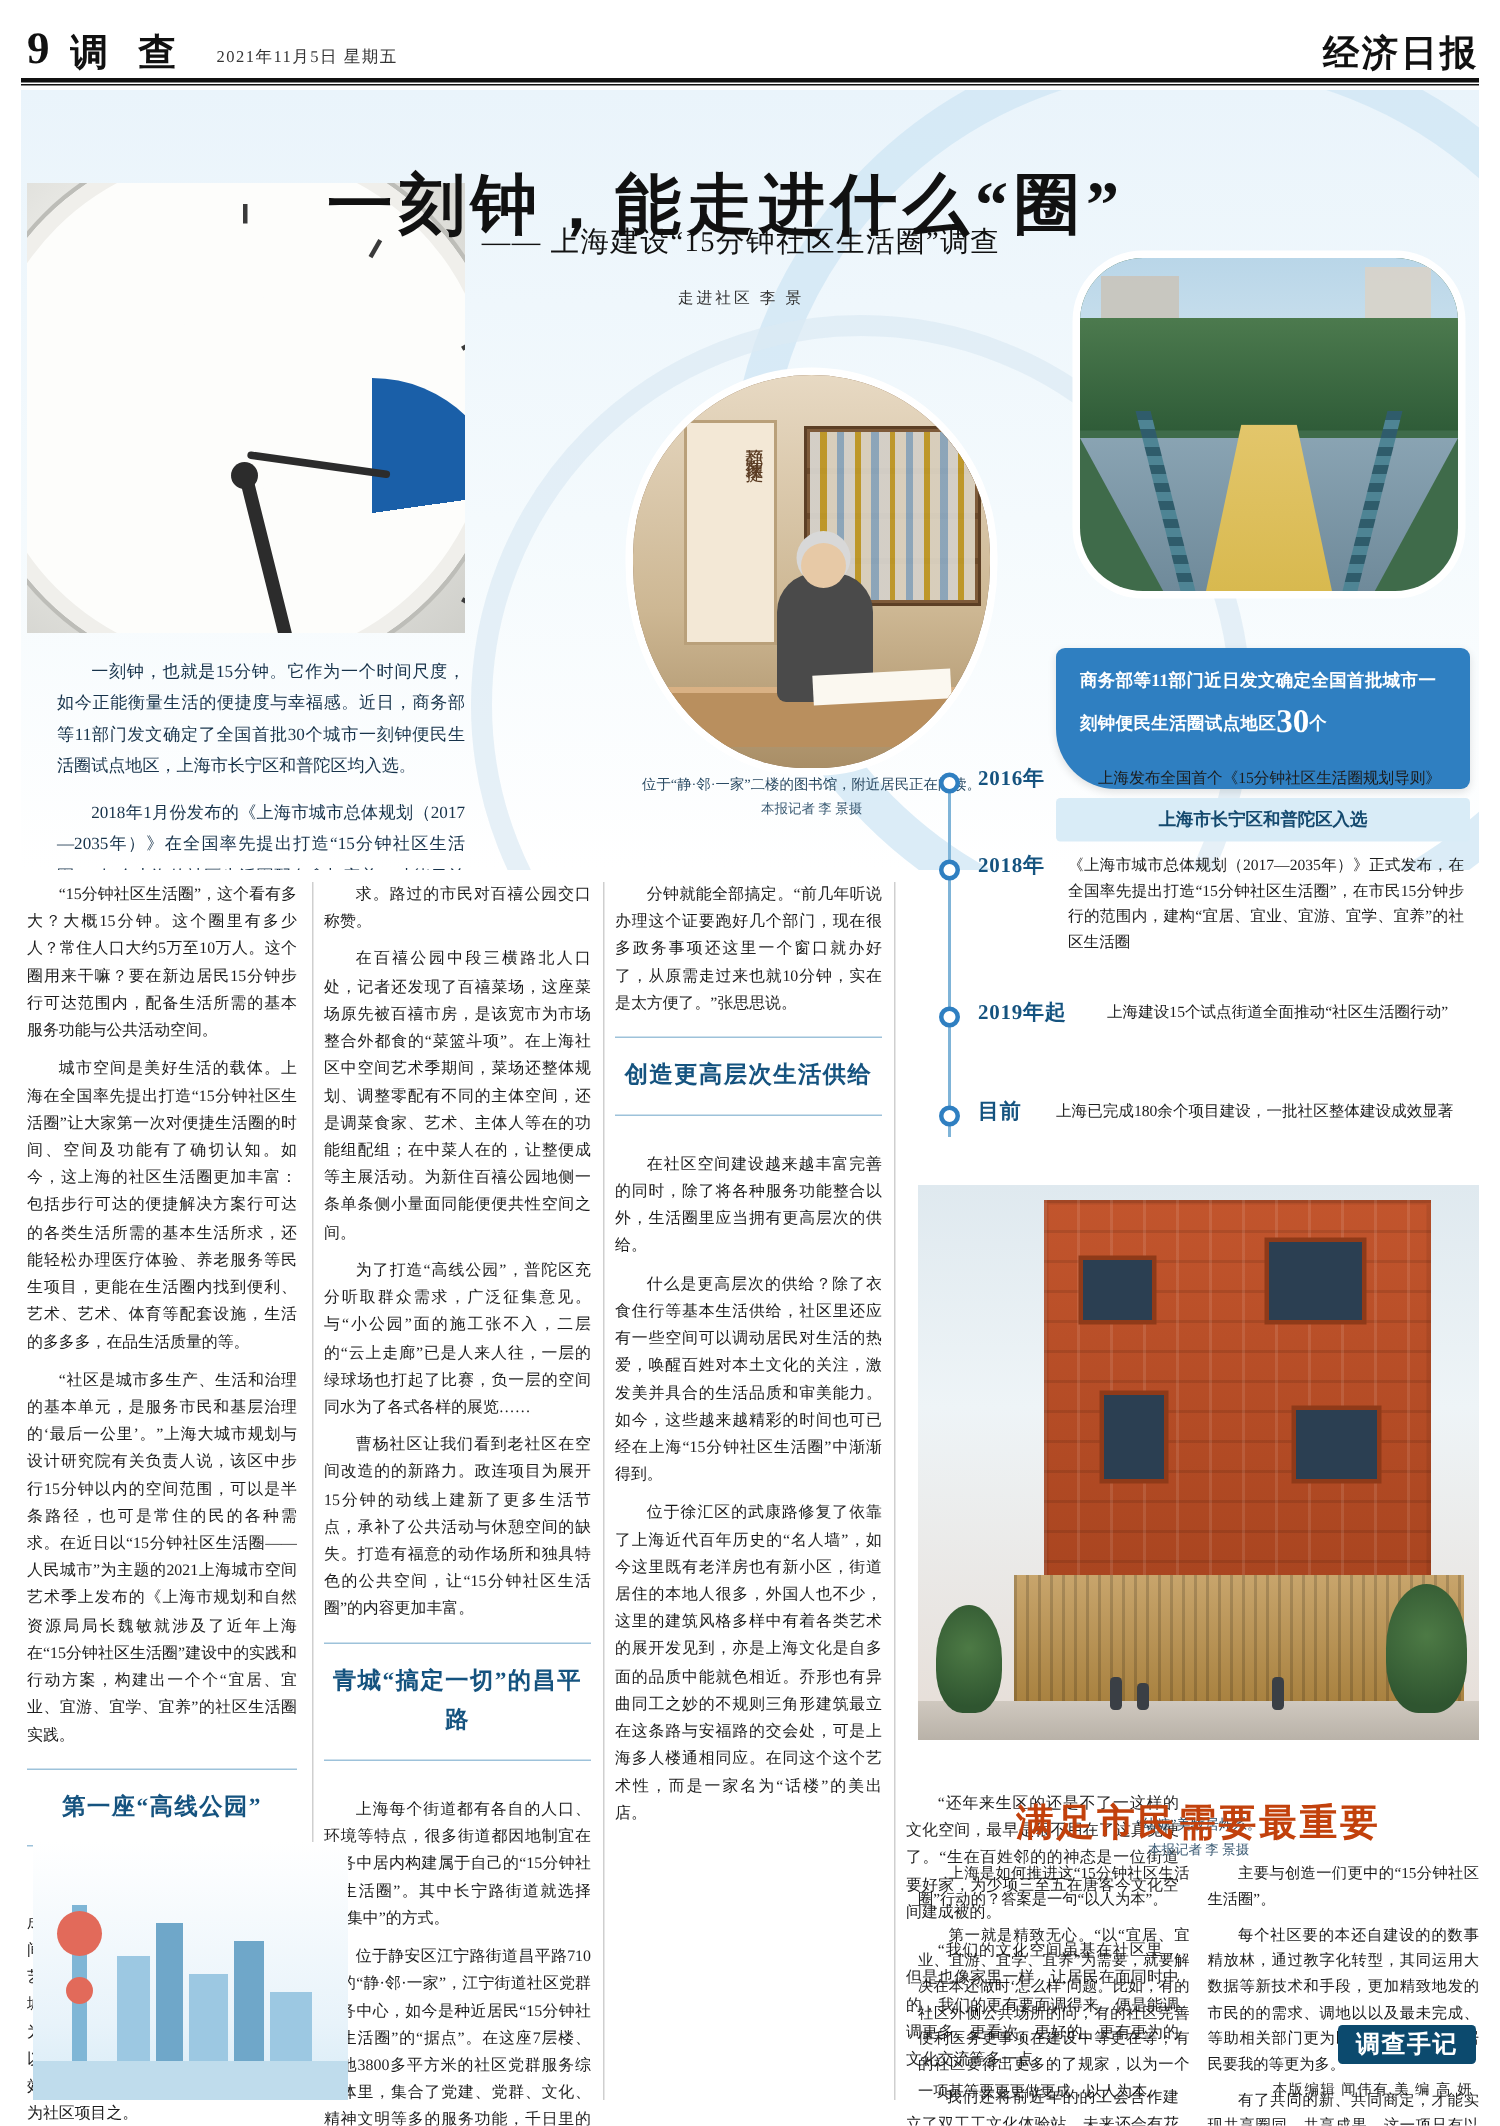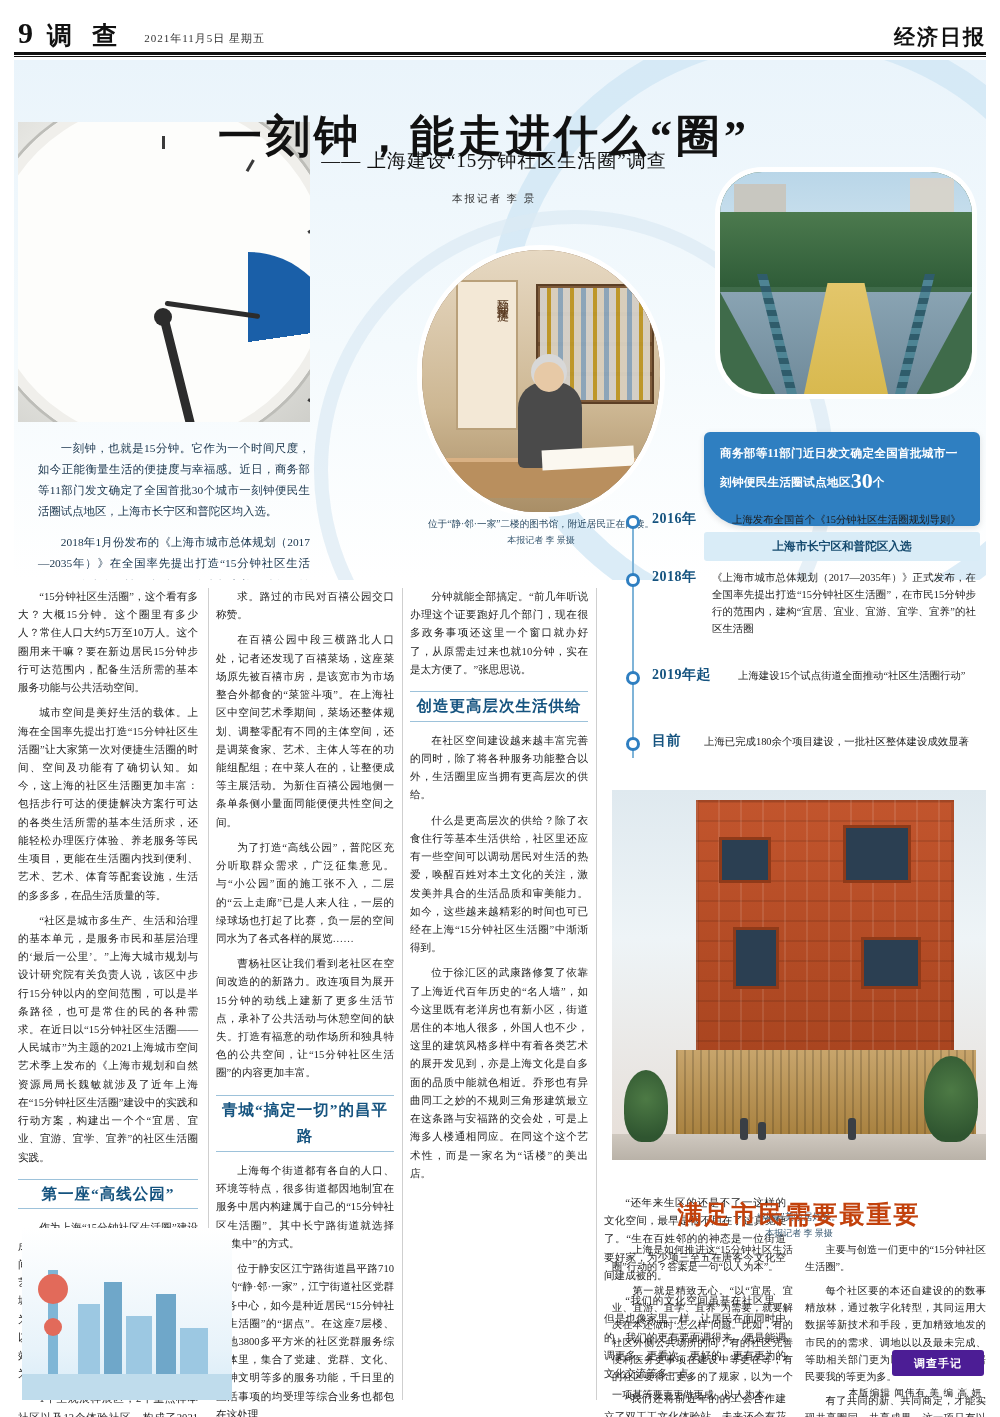--- a/index.html
+++ b/index.html
@@ -23,21 +23,21 @@
   }
   .section-name {
     font-size: 25px; font-weight: bold; letter-spacing: 7px; color: #111;
     line-height: 1; margin-right: 20px;
   }
   .issue-date {
     font-size: 11px; color: #333; line-height: 1; margin-bottom: 4px;
     letter-spacing: 1px;
   }
   .paper-name {
-    margin-left: auto; font-size: 21px; font-weight: bold; letter-spacing: 2px;
+    margin-left: auto; font-size: 24px; font-weight: bold; letter-spacing: 2px;
     color: #111; line-height: 1;
     font-family: "Liberation Serif", serif;
   }
   .masthead-rule {
     position: absolute; left: 14px; top: 52px; width: 972px; height: 3px;
     background: #111;
   }
   .masthead-rule2 {
     position: absolute; left: 14px; top: 56px; width: 972px; height: 1px;
     background: #111;
@@ -236,21 +236,21 @@
     position: absolute; left: 14px; top: 588px; width: 972px; height: 812px;
   }
   .vrule {
     position: absolute; top: 0; width: 1px; height: 812px; background: #cfcfcf;
   }
   .col {
     position: absolute; top: 0; font-size: 10.6px; line-height: 1.72;
     text-align: justify; color: #1c1c1c;
   }
   .col p { margin: 0 0 7px 0; text-indent: 2em; }
-  .sub-wrap { border-top: 1px solid #9dc2da; border-bottom: 1px solid #9dc2da; padding: 1px 0; margin: 12px 0 10px; }
+  .sub-wrap { border-top: 1px solid #9dc2da; border-bottom: 1px solid #9dc2da; padding: 12px 0; margin: 12px 0 24px; }
   .sub-wrap h3 { margin: 0; font-size: 15.5px; font-weight: bold; text-align:center; color:#15537f; letter-spacing:1px; }
 
   
   .timeline {
     position: absolute; left: 620px; top: 510px; width: 366px; height: 280px;
   }
   .tl-line {
     position: absolute; left: 12px; top: 10px; width: 2px; height: 238px;
     background: #7fb4d8;
   }
@@ -322,21 +322,21 @@
     font-size: 25px; font-weight: bold; color: #c2410c; letter-spacing: 2px;
     text-align: center; margin: 2px 0 10px;
   }
   .comm-cols {
     display: flex; gap: 12px; font-size: 10.2px; line-height: 1.7; text-align: justify;
   }
   .comm-cols > div { flex: 1; }
   .comm-cols p { margin: 0 0 6px; text-indent: 2em; }
   .comm-badge {
     position: absolute; right: 2px; bottom: 26px; width: 92px; height: 26px;
-    background: #4c1d95; color: #fff; font-size: 11px; font-weight: bold;
+    background: #0c4a6e; color: #fff; font-size: 16px; font-weight: bold;
     display: flex; align-items: center; justify-content: center;
     border-radius: 3px; letter-spacing: 1px;
   }
   .comm-credit {
     position: absolute; right: 4px; bottom: 2px; font-size: 9.6px; color: #222;
     letter-spacing: 1px;
   }
 
   
   .city {
@@ -385,21 +385,21 @@
     <div class="clock-tick" style="transform:rotate(0deg)"></div>
     <div class="clock-tick" style="transform:rotate(30deg)"></div>
     <div class="clock-tick" style="transform:rotate(60deg)"></div>
 
     <div class="clock-tick" style="transform:rotate(120deg)"></div>
 
   </div>
 
   <h1 class="headline">一刻钟，能走进什么“圈”</h1>
   <div class="subhead">—— 上海建设“15分钟社区生活圈”调查</div>
-  <div class="byline">本报记者 李 景</div>
+  <div class="byline">走进社区 李 景</div>
 
   <div class="lead">
     <p>一刻钟，也就是15分钟。它作为一个时间尺度，如今正能衡量生活的便捷度与幸福感。近日，商务部等11部门发文确定了全国首批30个城市一刻钟便民生活圈试点地区，上海市长宁区和普陀区均入选。</p>
     <p>2018年1月份发布的《上海市城市总体规划（2017—2035年）》在全国率先提出打造“15分钟社区生活圈”。如今上海的社区生活圈配套愈加完善，功能日益丰富。</p>
 
   </div>
 
   <div class="photo-calli">
     <div class="calli-wall"></div>
     <div class="calli-scroll">静邻一家便捷</div>

